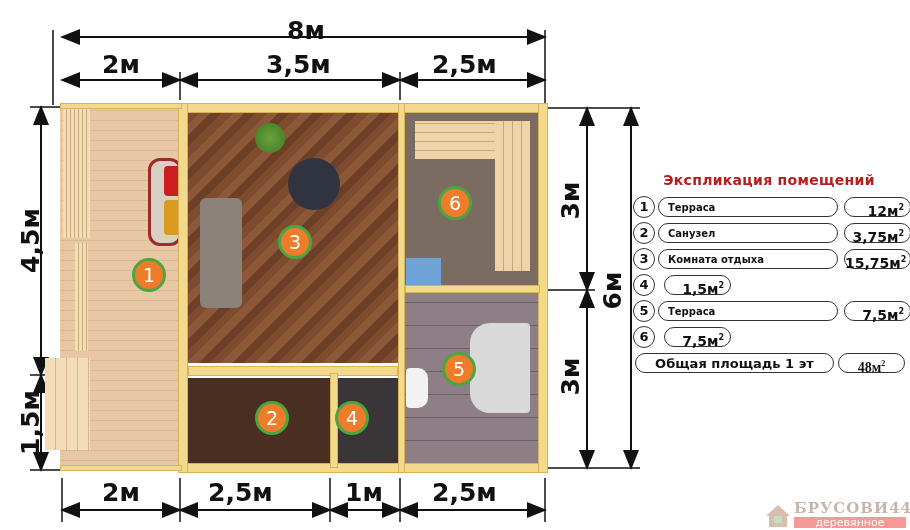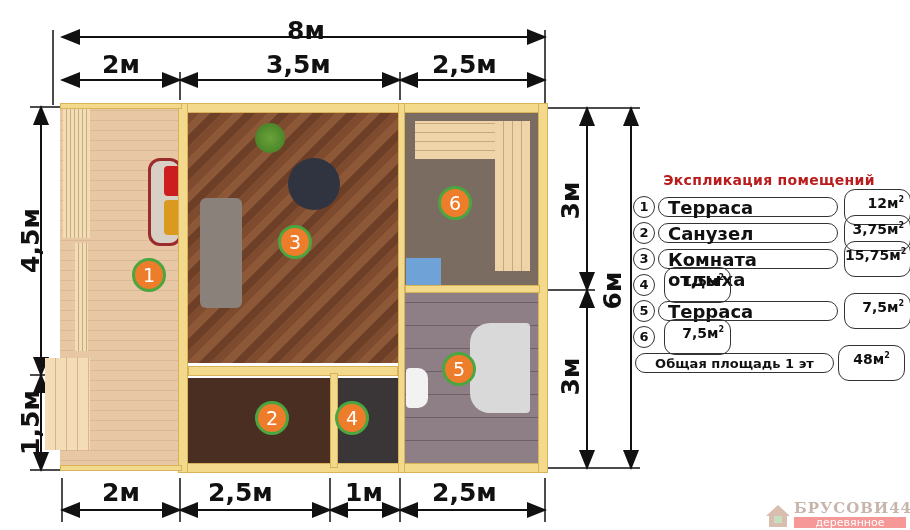--- a/index.html
+++ b/index.html
@@ -7,22 +7,22 @@
   .abs{position:absolute;}
   .dim-text{position:absolute;font-family:"DejaVu Sans",sans-serif;font-weight:bold;font-size:25px;color:#111;white-space:nowrap;}
   .dim-v{transform:rotate(-90deg);transform-origin:center center;}
   .wall{position:absolute;background:#f3d98c;border:1px solid #d9b35a;box-sizing:border-box;}
   .room{position:absolute;box-sizing:border-box;}
   .badge{position:absolute;width:28px;height:28px;border-radius:50%;background:#ee7d2b;border:3px solid #4aa640;color:#fff;font-size:19px;line-height:28px;text-align:center;box-sizing:content-box;font-family:"DejaVu Sans",sans-serif;}
   .legend{position:absolute;left:633px;top:172px;width:272px;}
   .legend-title{font-size:14px;font-weight:bold;color:#b91c1c;text-align:center;margin-bottom:8px;letter-spacing:0.3px;}
   .lrow{display:flex;align-items:center;height:22px;margin-bottom:4px;}
   .lnum{width:20px;height:20px;border:1.5px solid #333;border-radius:50%;font-size:13px;text-align:center;line-height:20px;font-weight:bold;color:#111;margin-right:3px;flex:none;}
-  .lname{flex:none;width:180px;height:20px;border:1.5px solid #333;border-radius:11px;font-size:18px;font-weight:bold;line-height:20px;padding-left:9px;box-sizing:border-box;color:#111;}
-  .larea{flex:none;width:67px;margin-left:6px;height:36px;border:1.5px solid #333;border-radius:11px;font-size:14px;font-weight:bold;line-height:20px;text-align:right;padding-right:6px;box-sizing:border-box;color:#111;}
+  .lname{flex:none;width:180px;height:20px;border:1.5px solid #333;border-radius:11px;font-size:10px;font-weight:bold;line-height:20px;padding-left:9px;box-sizing:border-box;color:#111;}
+  .larea{flex:none;width:67px;margin-left:6px;height:20px;border:1.5px solid #333;border-radius:11px;font-size:14px;font-weight:bold;line-height:20px;text-align:right;padding-right:6px;box-sizing:border-box;color:#111;}
   .ltotal{flex:none;width:182px;height:20px;border:1.5px solid #333;border-radius:11px;font-size:13px;font-weight:bold;line-height:20px;text-align:center;box-sizing:border-box;color:#111;}
   sup{font-size:8px;}
   .logo{position:absolute;left:760px;top:496px;width:150px;height:34px;opacity:0.55;}
 </style>
 </head>
 <body>
 
 <svg class="abs" style="left:0;top:0" width="910" height="530">
   <defs>
     <marker id="ar" markerWidth="10" markerHeight="8" refX="9" refY="4" orient="auto">
@@ -161,21 +161,21 @@
     <div class="lnum">5</div>
     <div class="lname">Терраса</div>
     <div class="larea"><span>7,5м</span><sup>2</sup></div>
   </div>
   <div class="lrow">
     <div class="lnum">6</div>
     <div class="larea"><span>7,5м</span><sup>2</sup></div>
   </div>
   <div class="lrow">
     <div class="ltotal" style="margin-left:2px;width:199px;">Общая площадь 1 эт</div>
-    <div class="larea" style="margin-left:4px;text-align:center;padding-right:0;"><span>48м</span><sup>2</sup></div>
+    <div class="larea" style="margin-left:4px;text-align:center;padding-right:0;font-family:Liberation Serif, serif;"><span>48м</span><sup>2</sup></div>
   </div>
 </div>
 
 <div class="logo">
   <svg class="abs" style="left:4px;top:6px" width="28" height="26">
     <path d="M2,14 L14,3 L26,14 L23,14 L23,25 L5,25 L5,14 z" fill="#b98a6e"></path>
     <rect x="10" y="14" width="8" height="7" fill="#9bc48e"></rect>
   </svg>
   <div class="abs" style="left:34px;top:3px;font-family:'DejaVu Serif',serif;font-size:15px;font-weight:bold;color:#9a7a6a;letter-spacing:1px;">БРУСОВИ440К</div>
   <div class="abs" style="left:34px;top:21px;width:112px;height:11px;background:#ef4444;color:#fff;font-size:11px;line-height:11px;text-align:center;">деревянное домостроение</div>

